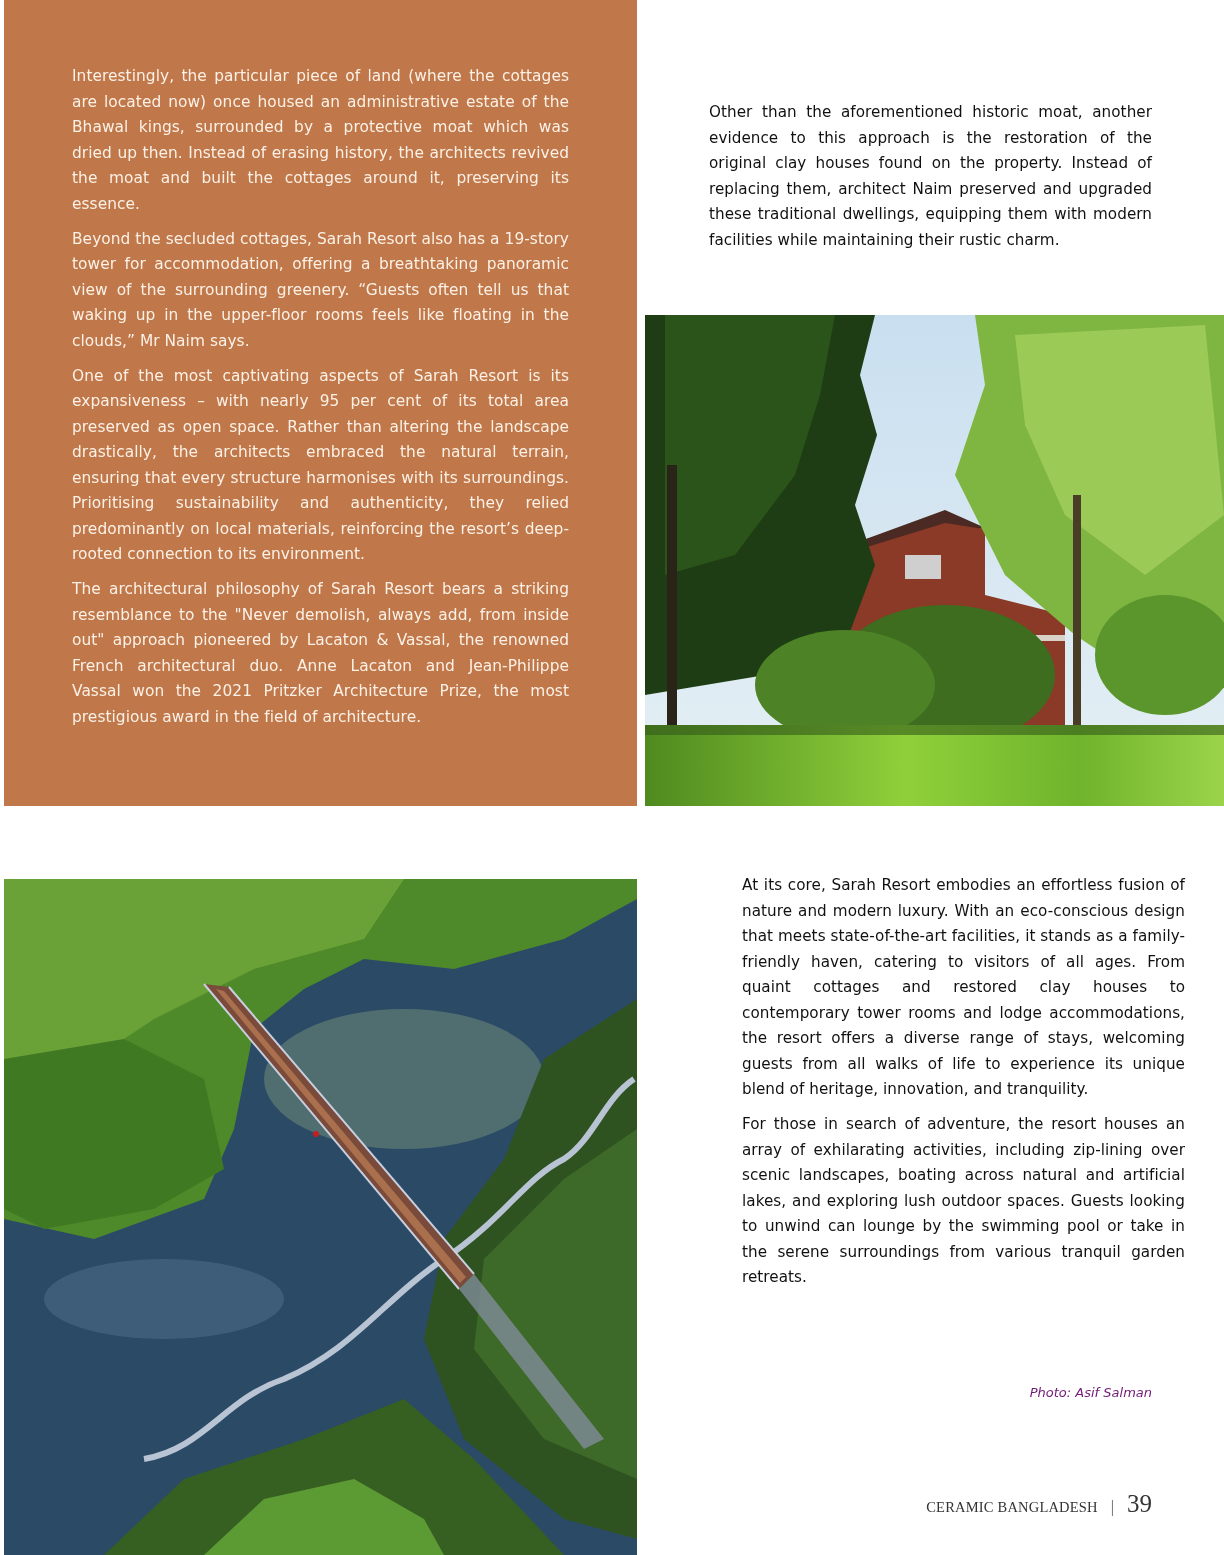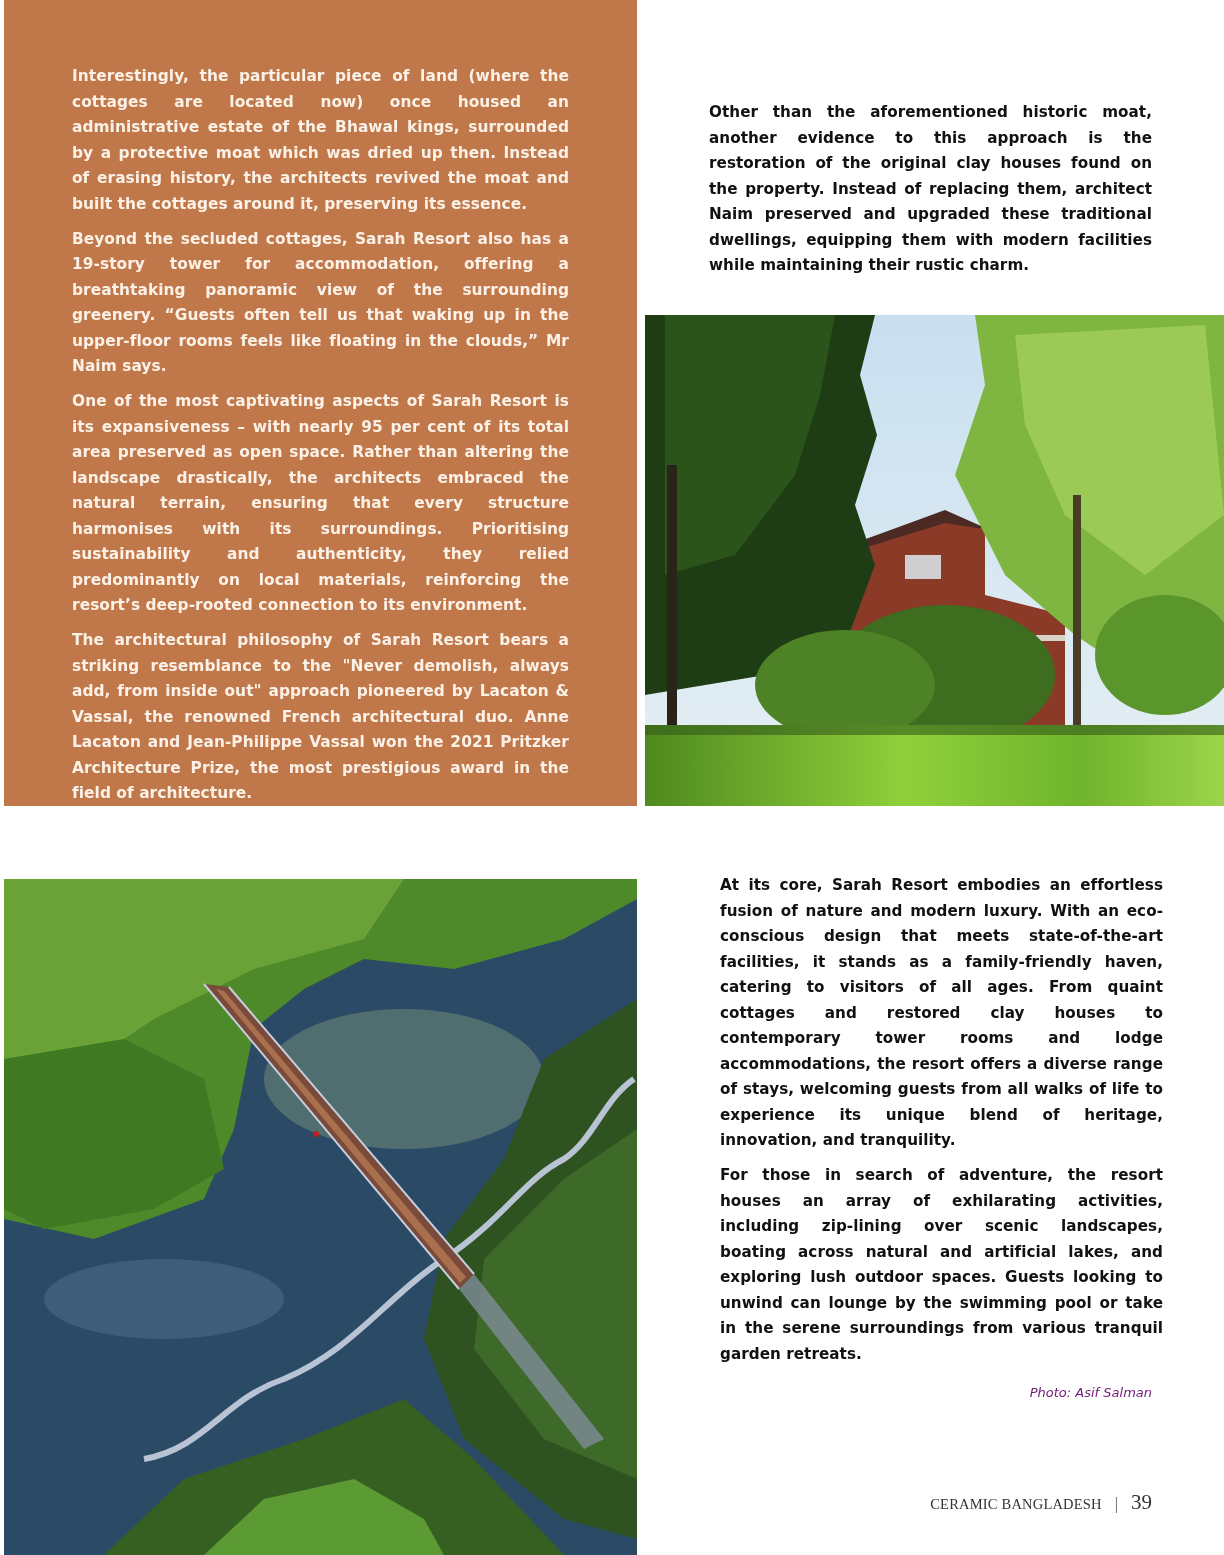--- a/index.html
+++ b/index.html
@@ -32,33 +32,32 @@
   .right-top-text {
     position: absolute;
     left: 709px;
     top: 64px;
     width: 443px;
     color: #111111;
     margin-top: 36px;
   }
   .right-bottom-text {
     position: absolute;
-    left: 720px;
+    left: 742px;
     top: 873px;
     width: 443px;
     color: #111111;
   }
   p.body {
     margin: 0 0 9.5px 0;
     font-size: 15.2px;
     line-height: 25.5px;
     text-align: justify;
     letter-spacing: 0.05px;
     word-spacing: 0px;
-    font-weight: bold;
   }
   .left-text p.body {
     font-size: 15.4px;
   }
 
   
   .photo-garden {
     position: absolute;
     left: 645px;
     top: 315px;
@@ -104,21 +103,21 @@
   }
   .footer .pub {
     font-size: 14.5px;
     letter-spacing: 0.2px;
   }
   .footer .sep {
     font-size: 16px;
     color: #555;
   }
   .footer .page {
-    font-size: 21px;
+    font-size: 25px;
   }
 </style>
 </head>
 <body>
 
 <div class="panel"></div>
 
 <div class="left-text">
   <p class="body">Interestingly, the particular piece of land (where the cottages are located now) once housed an administrative estate of the Bhawal kings, surrounded by a protective moat which was dried up then. Instead of erasing history, the architects revived the moat and built the cottages around it, preserving its essence.</p>
   <p class="body">Beyond the secluded cottages, Sarah Resort also has a 19-story tower for accommodation, offering a breathtaking panoramic view of the surrounding greenery. “Guests often tell us that waking up in the upper-floor rooms feels like floating in the clouds,” Mr Naim says.</p>

